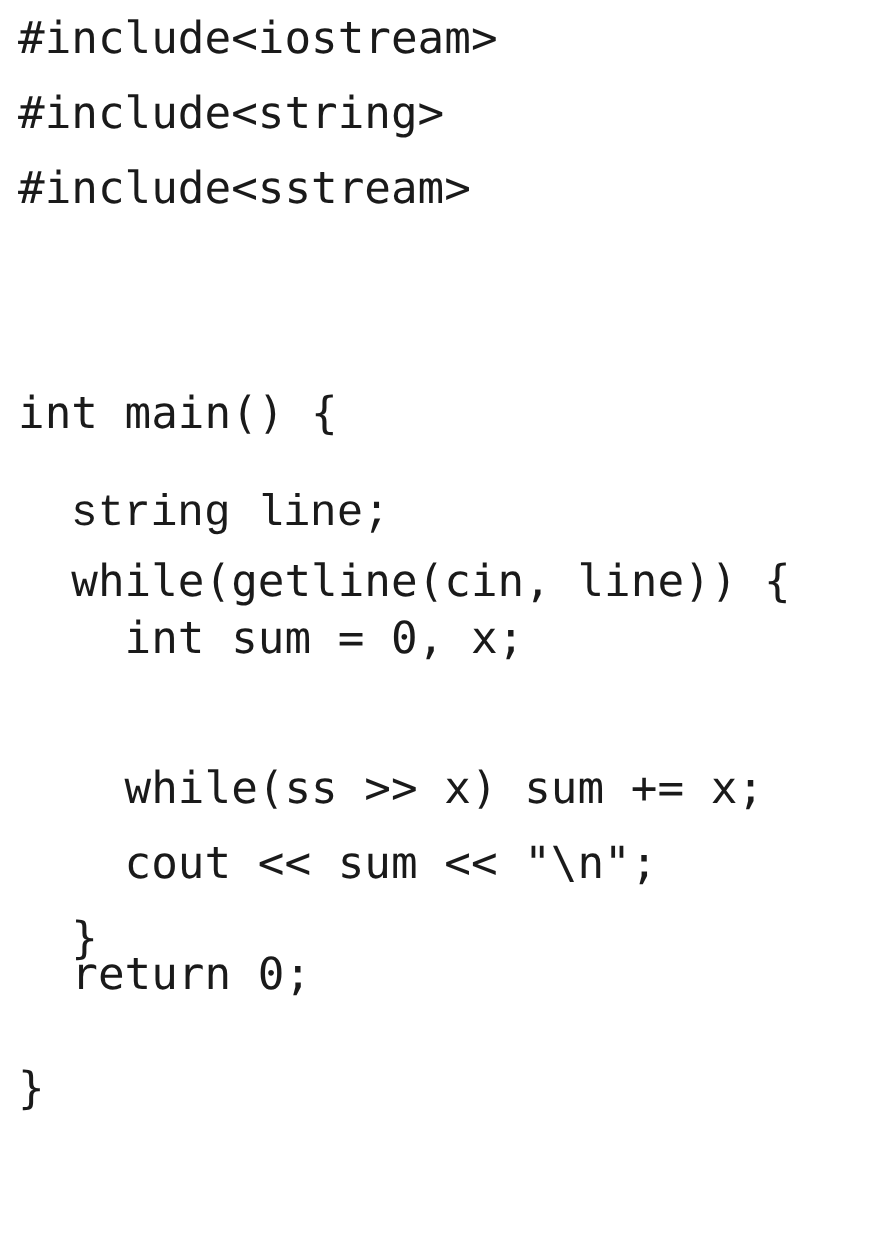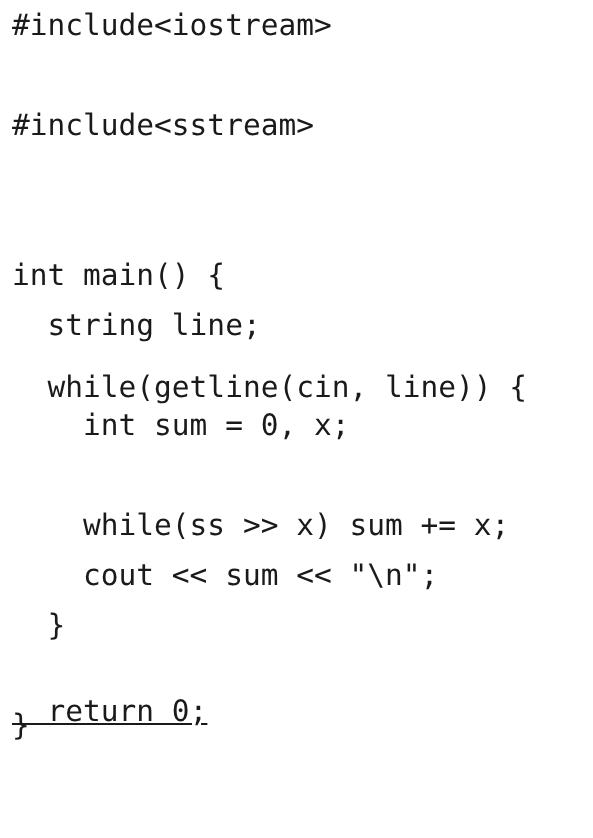--- a/index.html
+++ b/index.html
@@ -39,25 +39,26 @@
   .code-line.blank {
     color: transparent;
   }
 </style>
 </head>
 <body>
 
 <div id="code-listing">
 
   <div class="code-line" style="top:0px;">#include&lt;iostream&gt;</div>
+  <div class="code-line" style="top:50px;">#include&lt;string&gt;</div>
   <div class="code-line" style="top:100px;">#include&lt;sstream&gt;</div>
   <div class="code-line blank" style="top:200px;"></div>
   <div class="code-line" style="top:250px;text-align:right;">int main() {</div>
-  <div class="code-line" style="top:300px;">  string line;</div>
+  <div class="code-line" style="top:317px;font-family:Liberation Mono, monospace;">  string line;</div>
   <div class="code-line" style="top:362px;">  while(getline(cin, line)) {</div>
   <div class="code-line" style="top:400px;text-align:right;">    int sum = 0, x;</div>
   <div class="code-line" style="top:500px;">    while(ss &gt;&gt; x) sum += x;</div>
   <div class="code-line" style="top:550px;">    cout &lt;&lt; sum &lt;&lt; "\n";</div>
   <div class="code-line" style="top:600px;">  }</div>
-  <div class="code-line" style="top:686px;text-decoration:underline;">  return 0;</div>
+  <div class="code-line" style="top:624px;">  return 0;</div>
   <div class="code-line" style="top:700px;">}</div>
 
 </div>
 
 </body></html>

